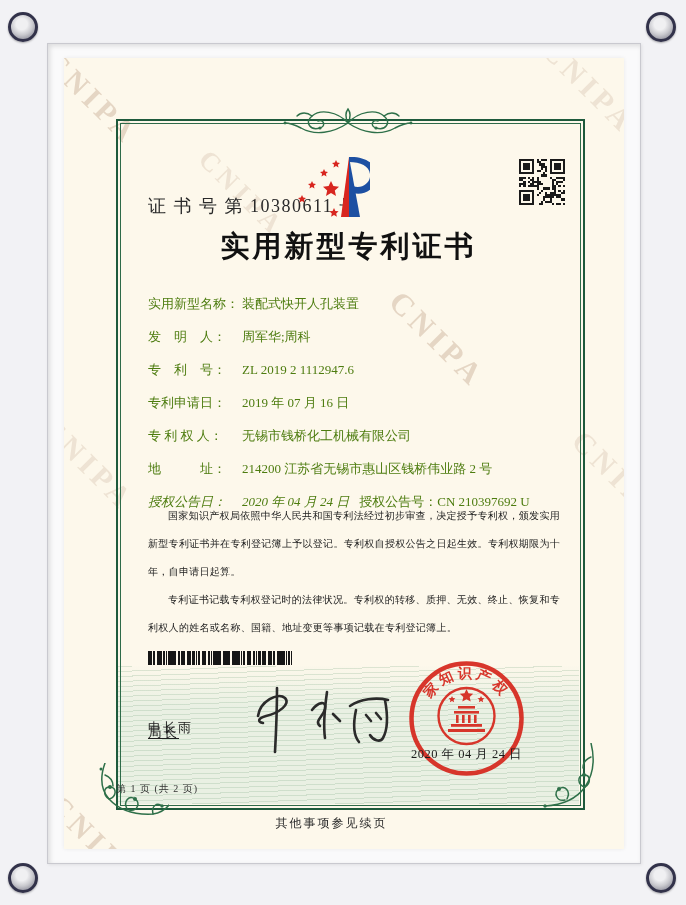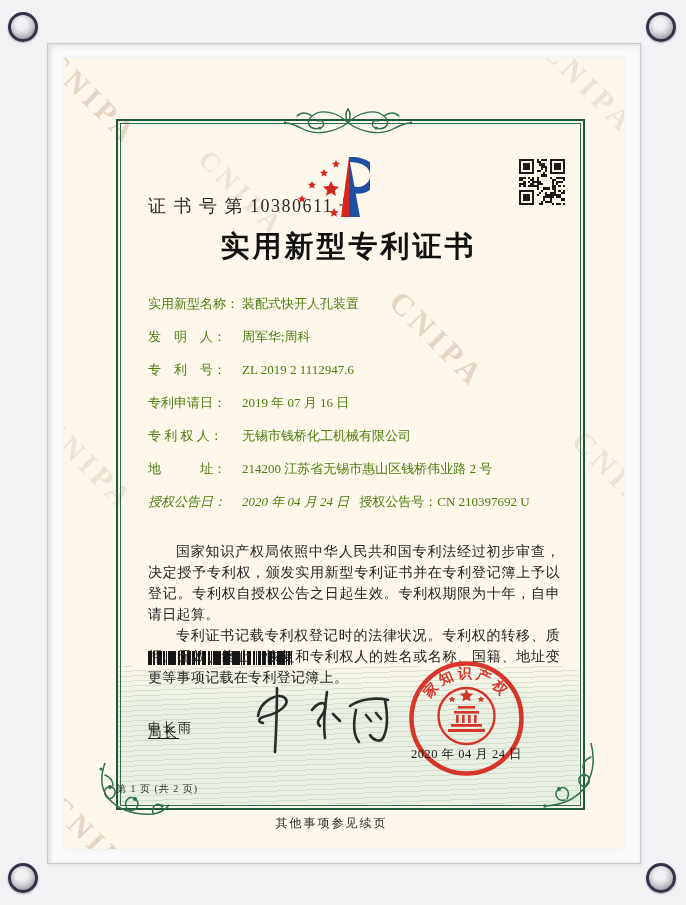--- a/index.html
+++ b/index.html
@@ -57,22 +57,22 @@
   .qr svg{width:100%;height:100%;shape-rendering:crispEdges;fill:#1a1a1a;}
   .title{
     position:absolute;left:52px;top:169px;width:465px;text-align:center;
     font-size:29px;font-weight:bold;letter-spacing:3px;color:#111;
   }
   .fields{position:absolute;left:84px;top:236px;width:412px;}
   .frow{height:20px;line-height:20px;margin-bottom:13px;font-size:13px;white-space:nowrap;color:#4d7c0f;}
   .frow .lab{display:inline-block;min-width:94px;}
   .frow .pair1{display:inline-block;width:208px;font-style:italic;}
   .paras{
-    position:absolute;left:84px;top:483px;width:412px;
-    font-size:14px;line-height:21px;text-align:justify;color:#222;letter-spacing:.3px;
+    position:absolute;left:84px;top:444px;width:412px;
+    font-size:10px;line-height:28px;text-align:justify;color:#222;letter-spacing:.3px;
   }
   .paras p{margin:0;text-indent:2em;}
   .barcode{
     position:absolute;left:84px;top:593px;width:144px;height:14px;
     background-image:
       repeating-linear-gradient(90deg,#161616 0 2px,transparent 2px 5px),
       repeating-linear-gradient(90deg,#161616 0 1px,transparent 1px 3px),
       repeating-linear-gradient(90deg,#161616 0 3px,transparent 3px 11px);
   }
   .role{position:absolute;left:84px;top:666px;font-size:13.5px;letter-spacing:2px;text-decoration:underline;}

